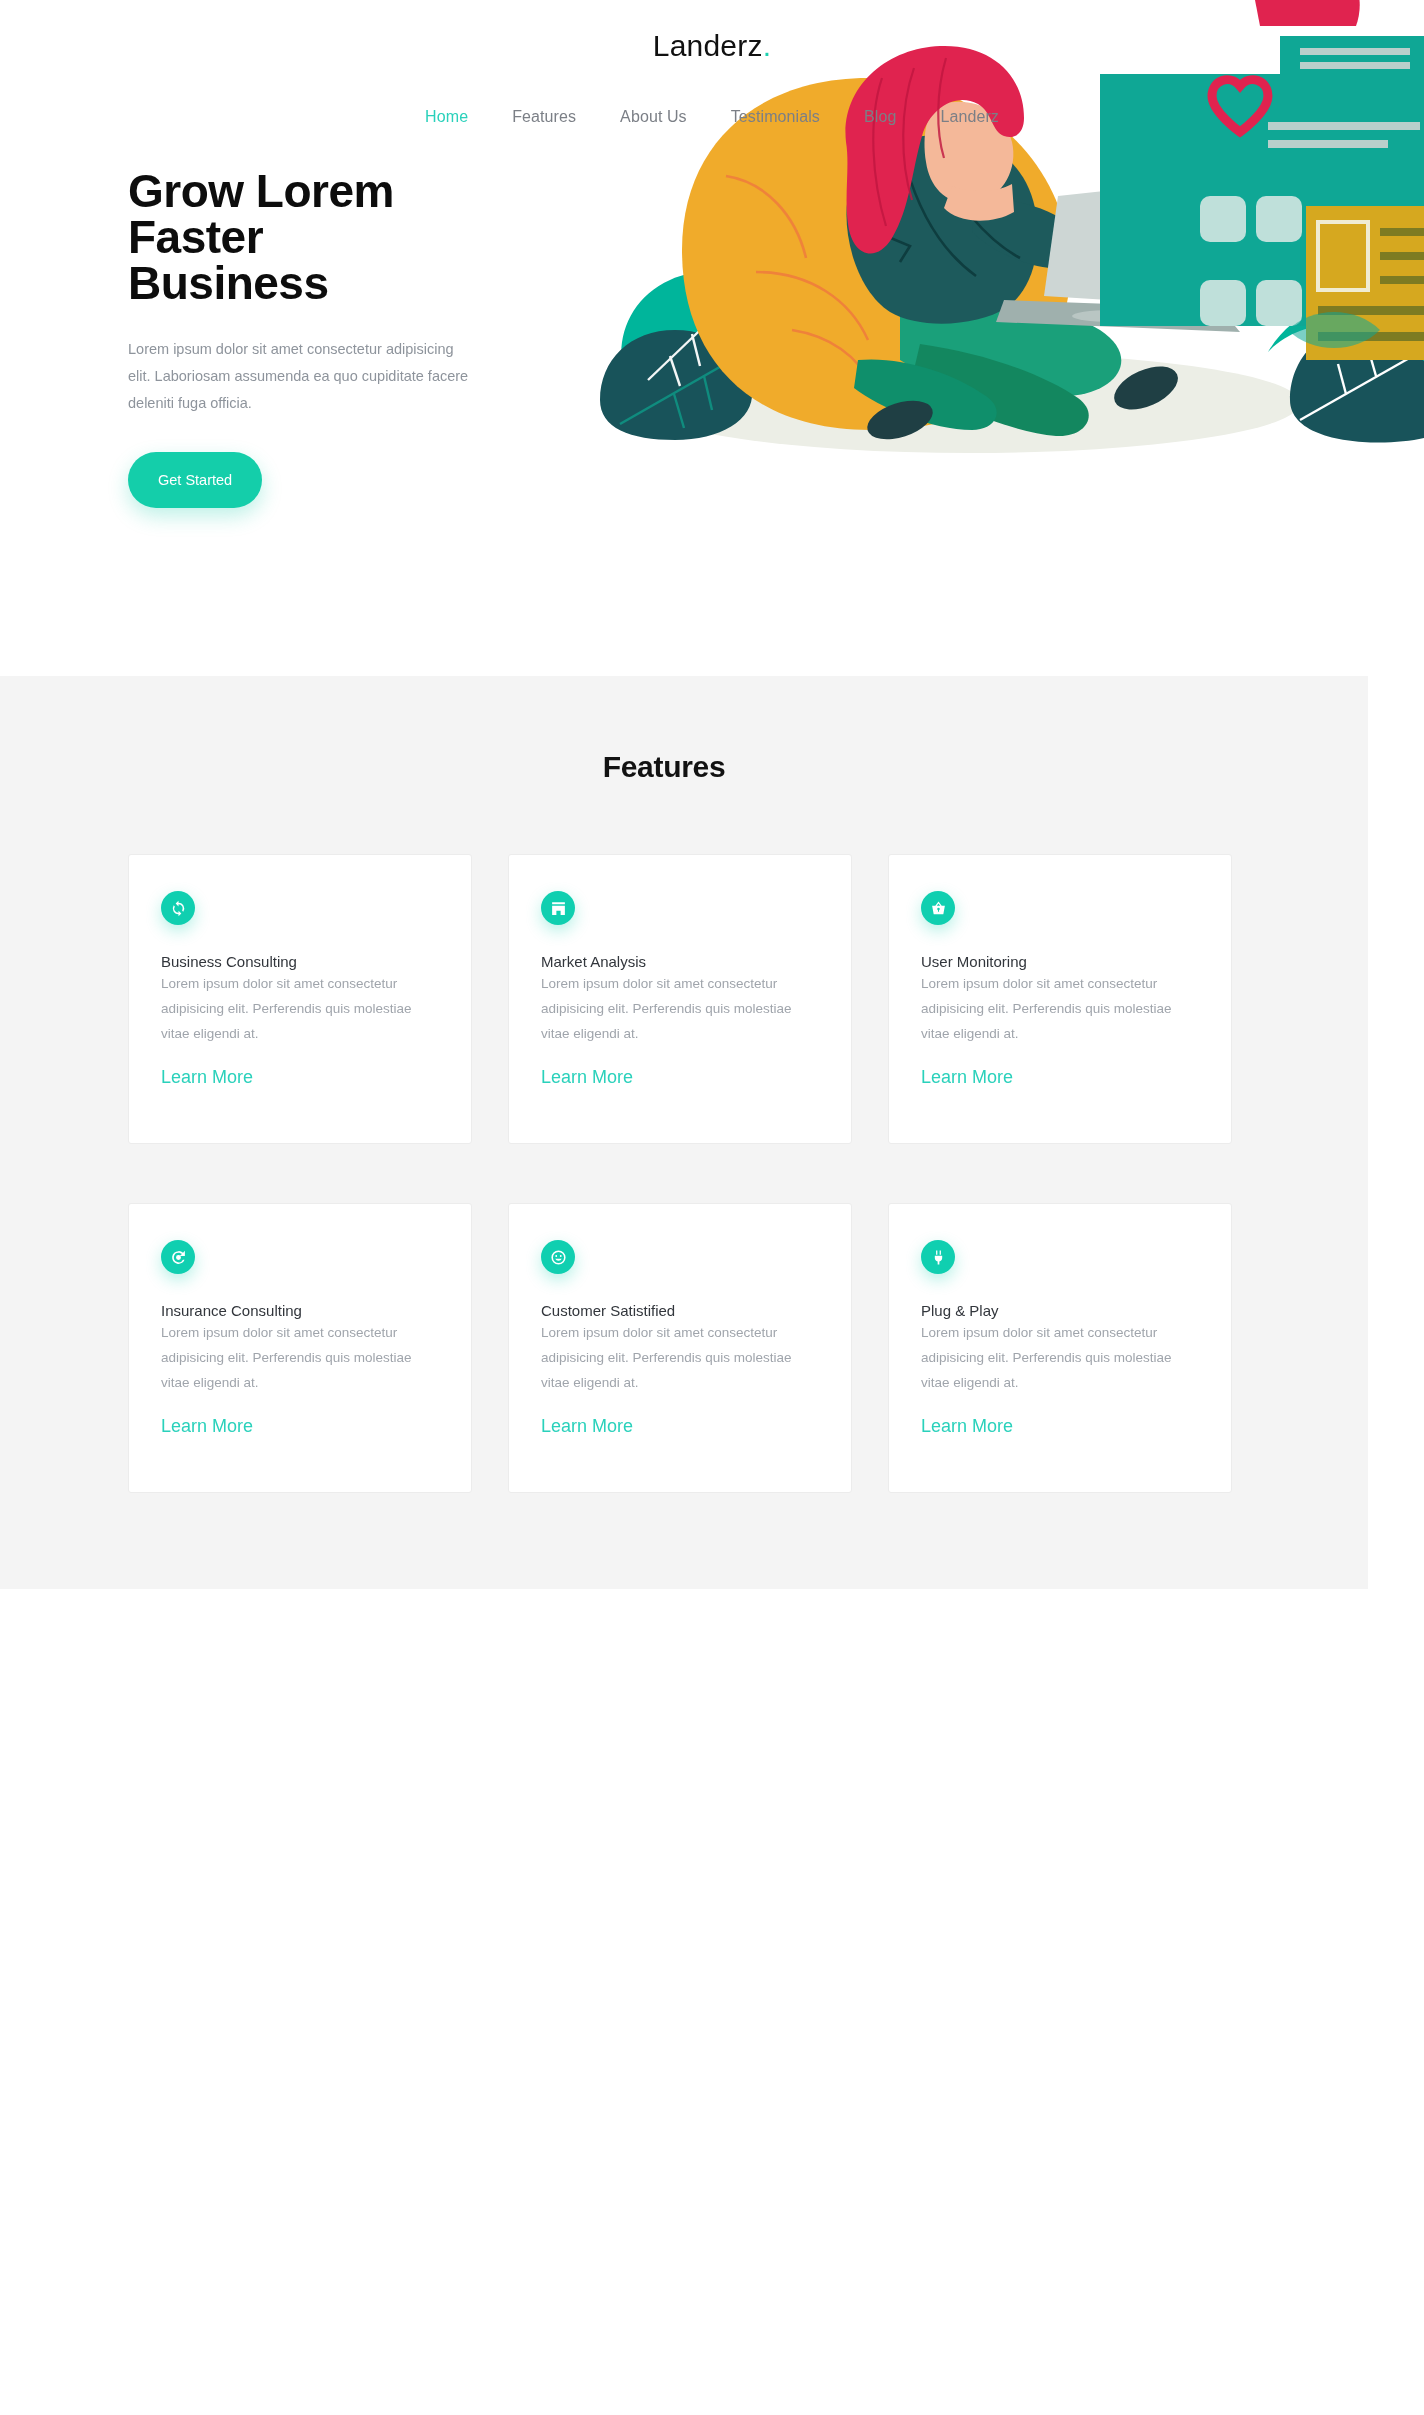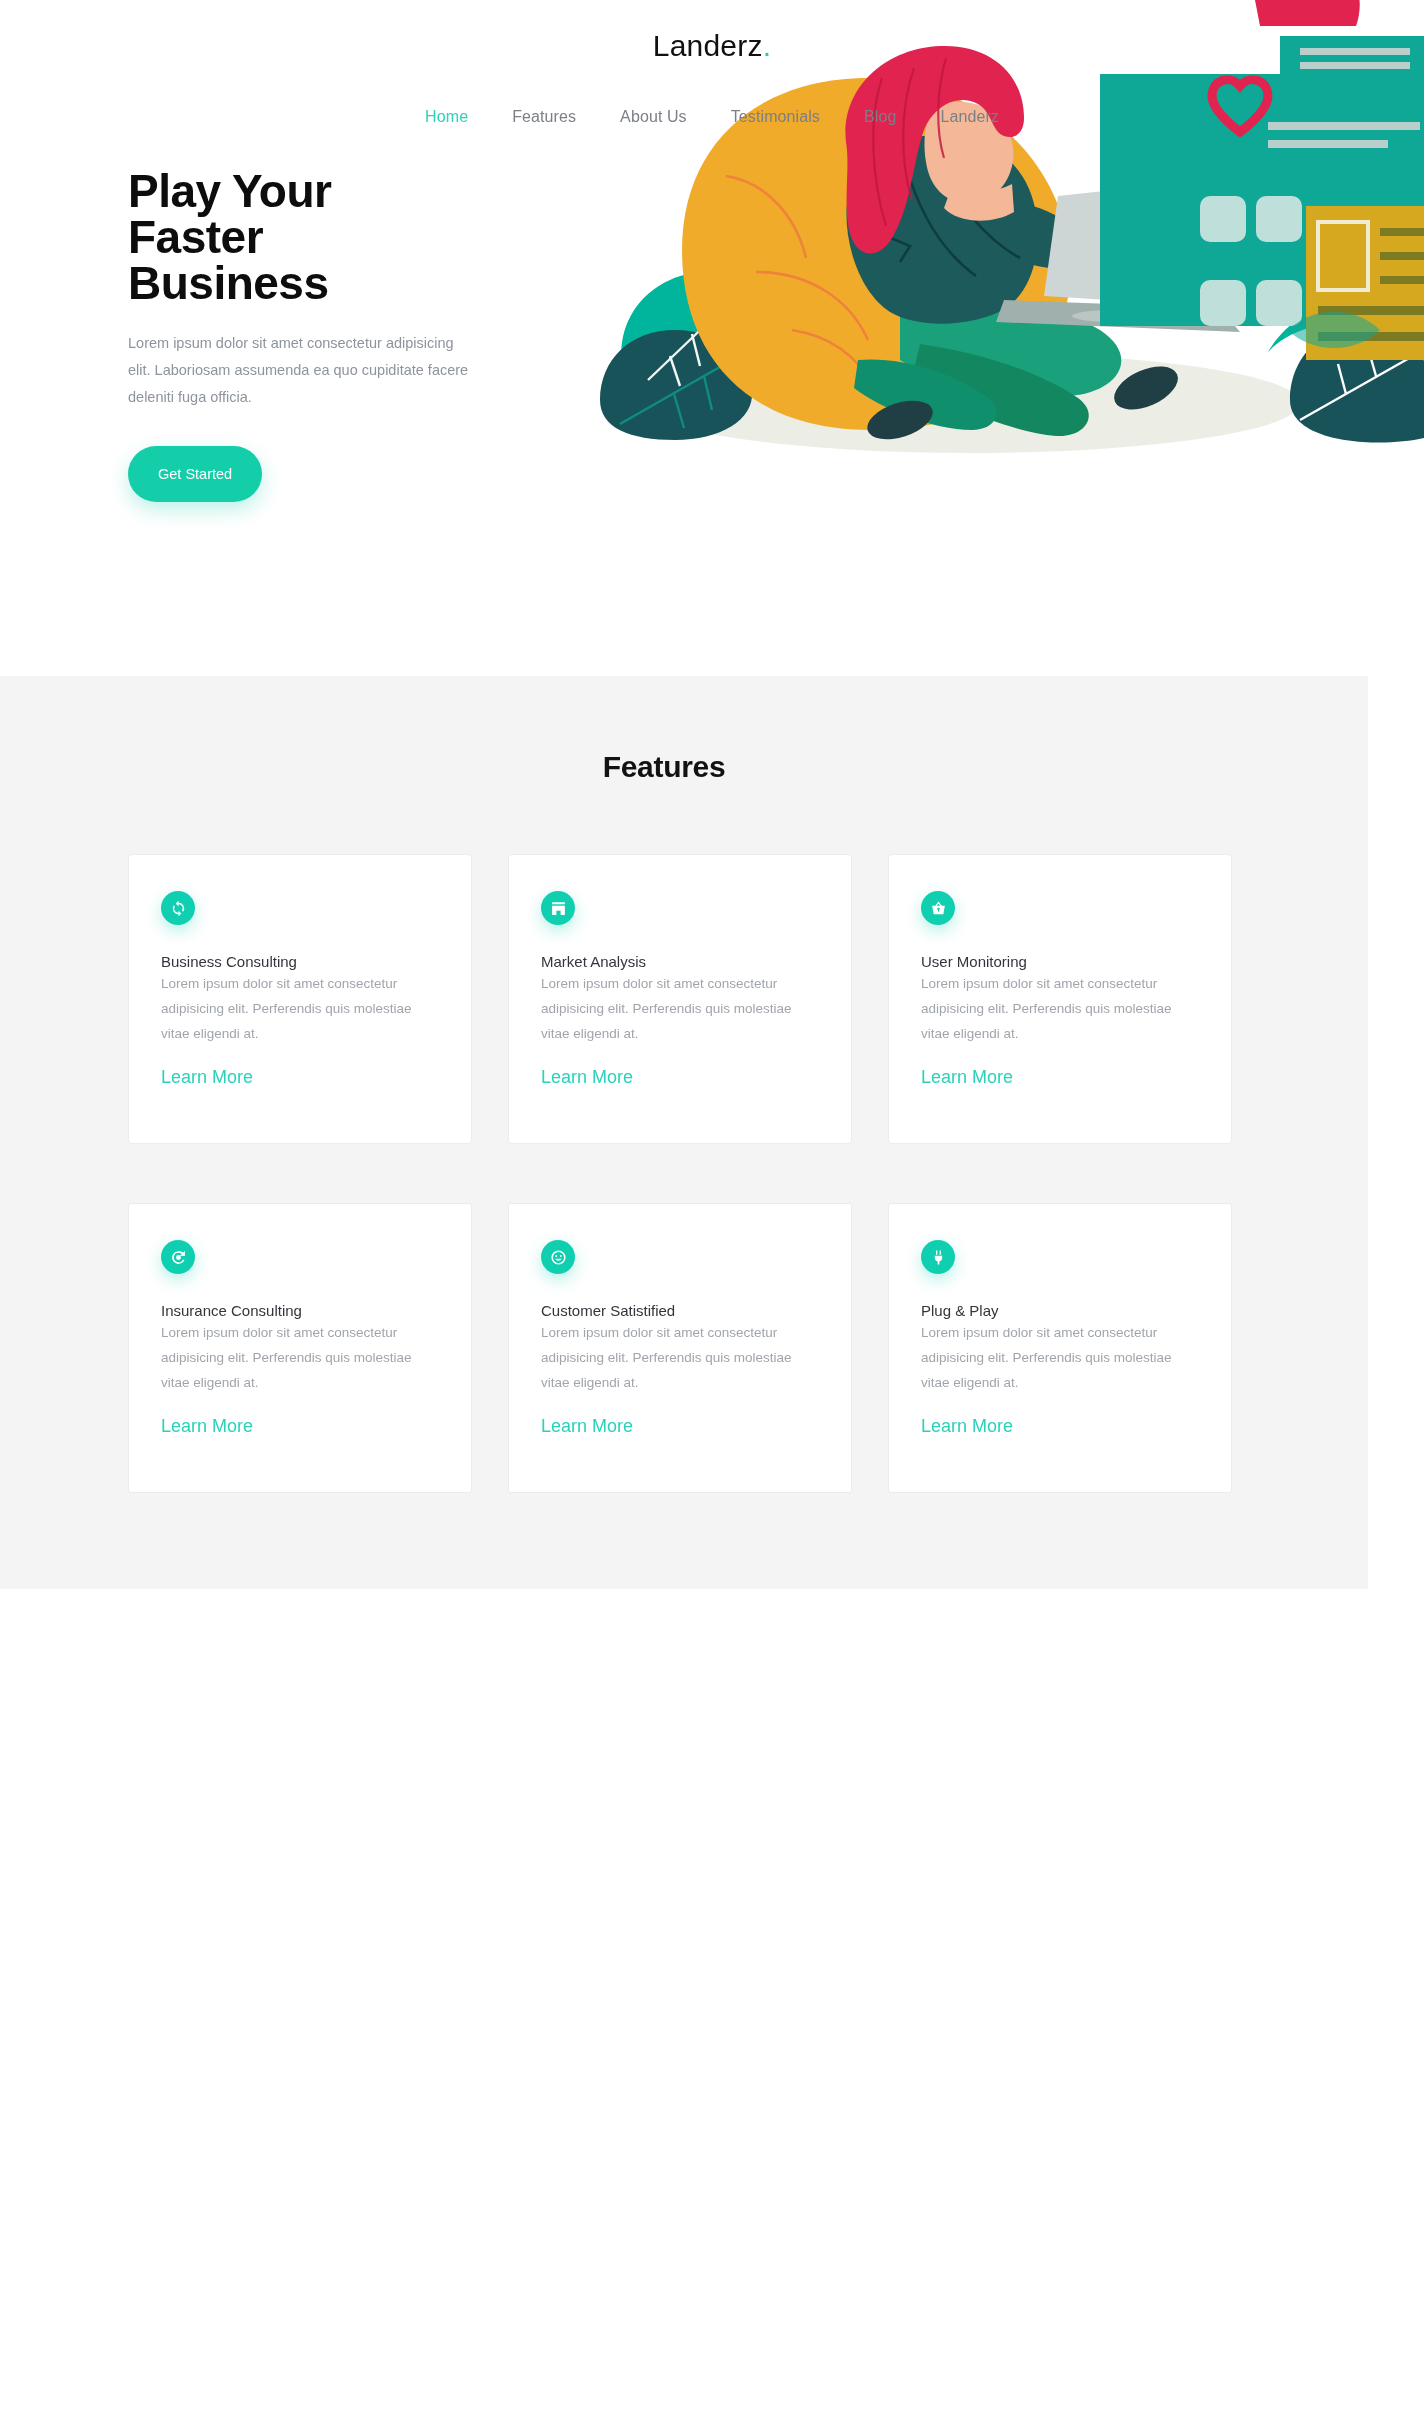--- a/index.html
+++ b/index.html
@@ -27,21 +27,21 @@
     font-size:16px; color:#7b7f86; text-decoration:none; font-weight:400; letter-spacing:.1px;
   }
   .nav a.active { color:#2ad1bb; }
 
   .hero-copy { position:absolute; left:128px; top:168px; width:380px; z-index:30; }
   .hero-h1 {
     font-size:46px; line-height:1.0; font-weight:800; letter-spacing:-.5px; color:#0d0d0d;
   }
   .hero-h1 span { display:block; }
   .hero-p {
-    margin-top:24px; font-size:14.5px; line-height:1.85; color:#8e949c; width:345px;
+    margin-top:30px; font-size:14.5px; line-height:1.85; color:#8e949c; width:345px;
   }
   .btn-primary {
     margin-top:36px; display:inline-block; border:none; cursor:pointer;
     background:#14ceaa; color:#fff; font-size:14.5px;
     padding:20px 30px; border-radius:30px;
     box-shadow:0 8px 20px rgba(20,206,170,.28);
     font-family:"Liberation Sans", sans-serif;
   }
 
   .hero-art { position:absolute; right:0; top:0; width:824px; height:680px; z-index:10; }
@@ -184,21 +184,21 @@
         <rect x="780" y="276" width="44" height="8"></rect>
         <rect x="718" y="306" width="106" height="9"></rect>
         <rect x="718" y="332" width="106" height="9"></rect>
       </g>
       <path d="M688 330 C712 306 756 306 780 330 C756 354 712 354 688 330 Z" fill="#0fa795" opacity=".55"></path>
     </svg>
   </div>
 
   <div class="hero-copy">
     <h1 class="hero-h1">
-      <span>Play Your</span>
+      <span>Grow Lorem</span>
       <span>Faster</span>
       <span>Business</span>
     </h1>
     <p class="hero-p">Lorem ipsum dolor sit amet consectetur adipisicing elit. Laboriosam assumenda ea quo cupiditate facere deleniti fuga officia.</p>
     <button class="btn-primary">Get Started</button>
   </div>
 </section>
 
 <section class="features">
   <h2 class="features-title">Features</h2>

